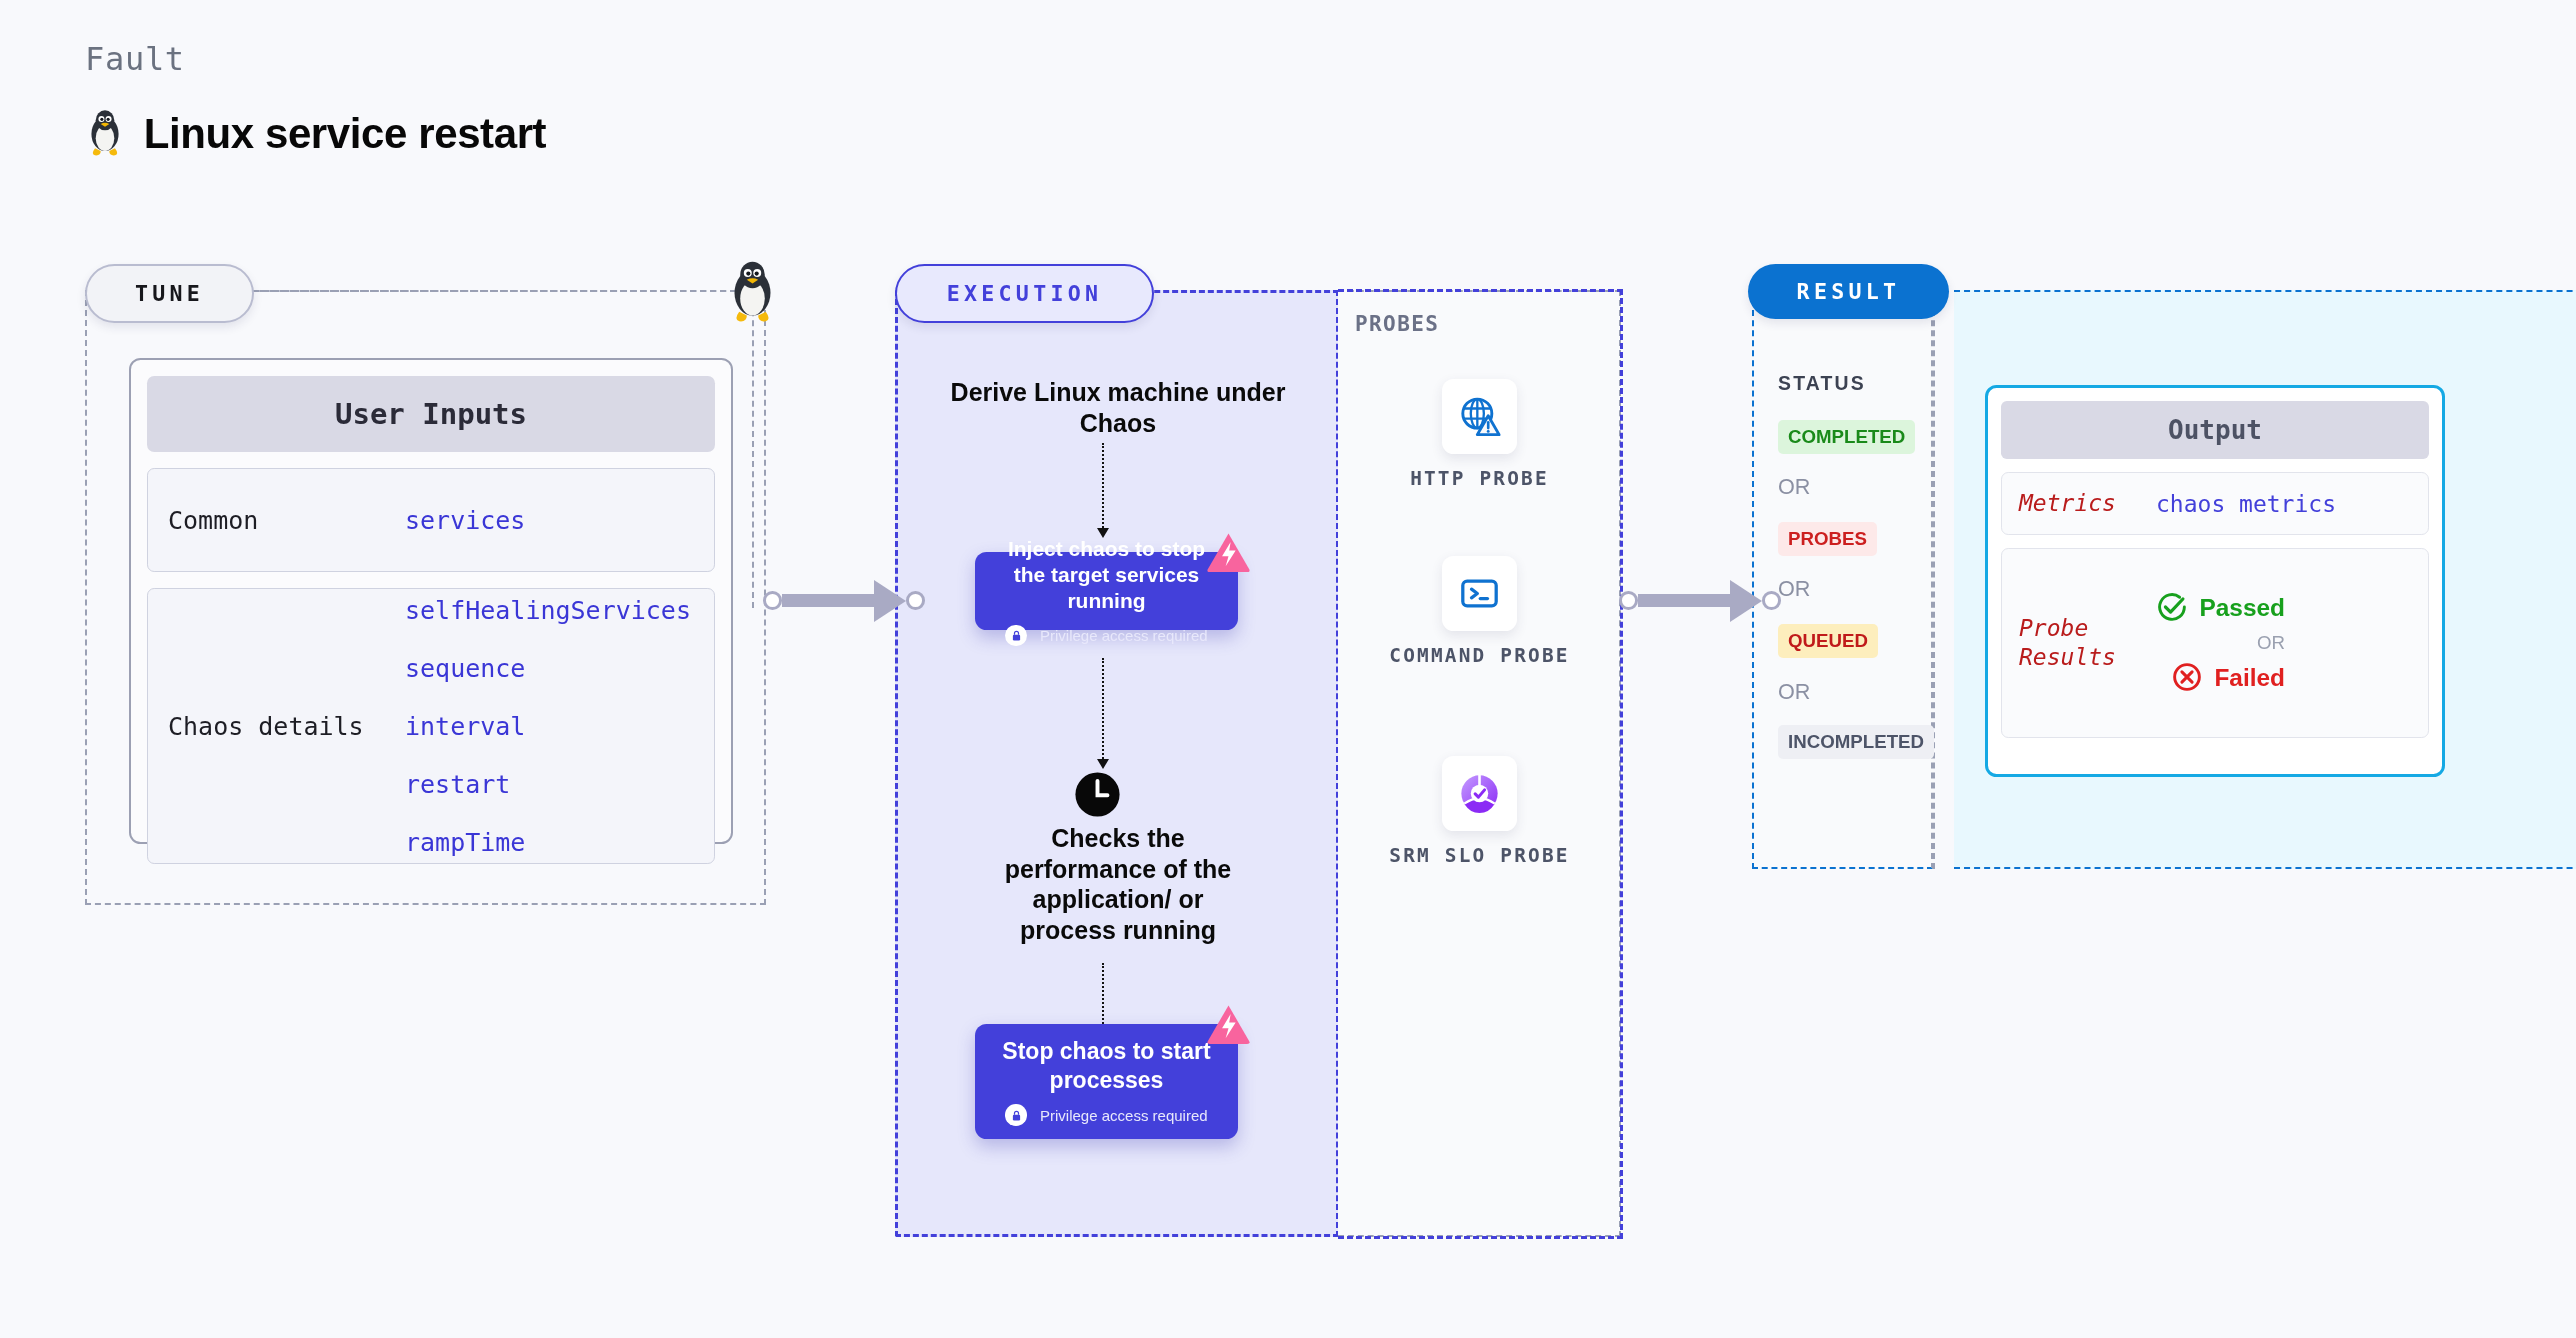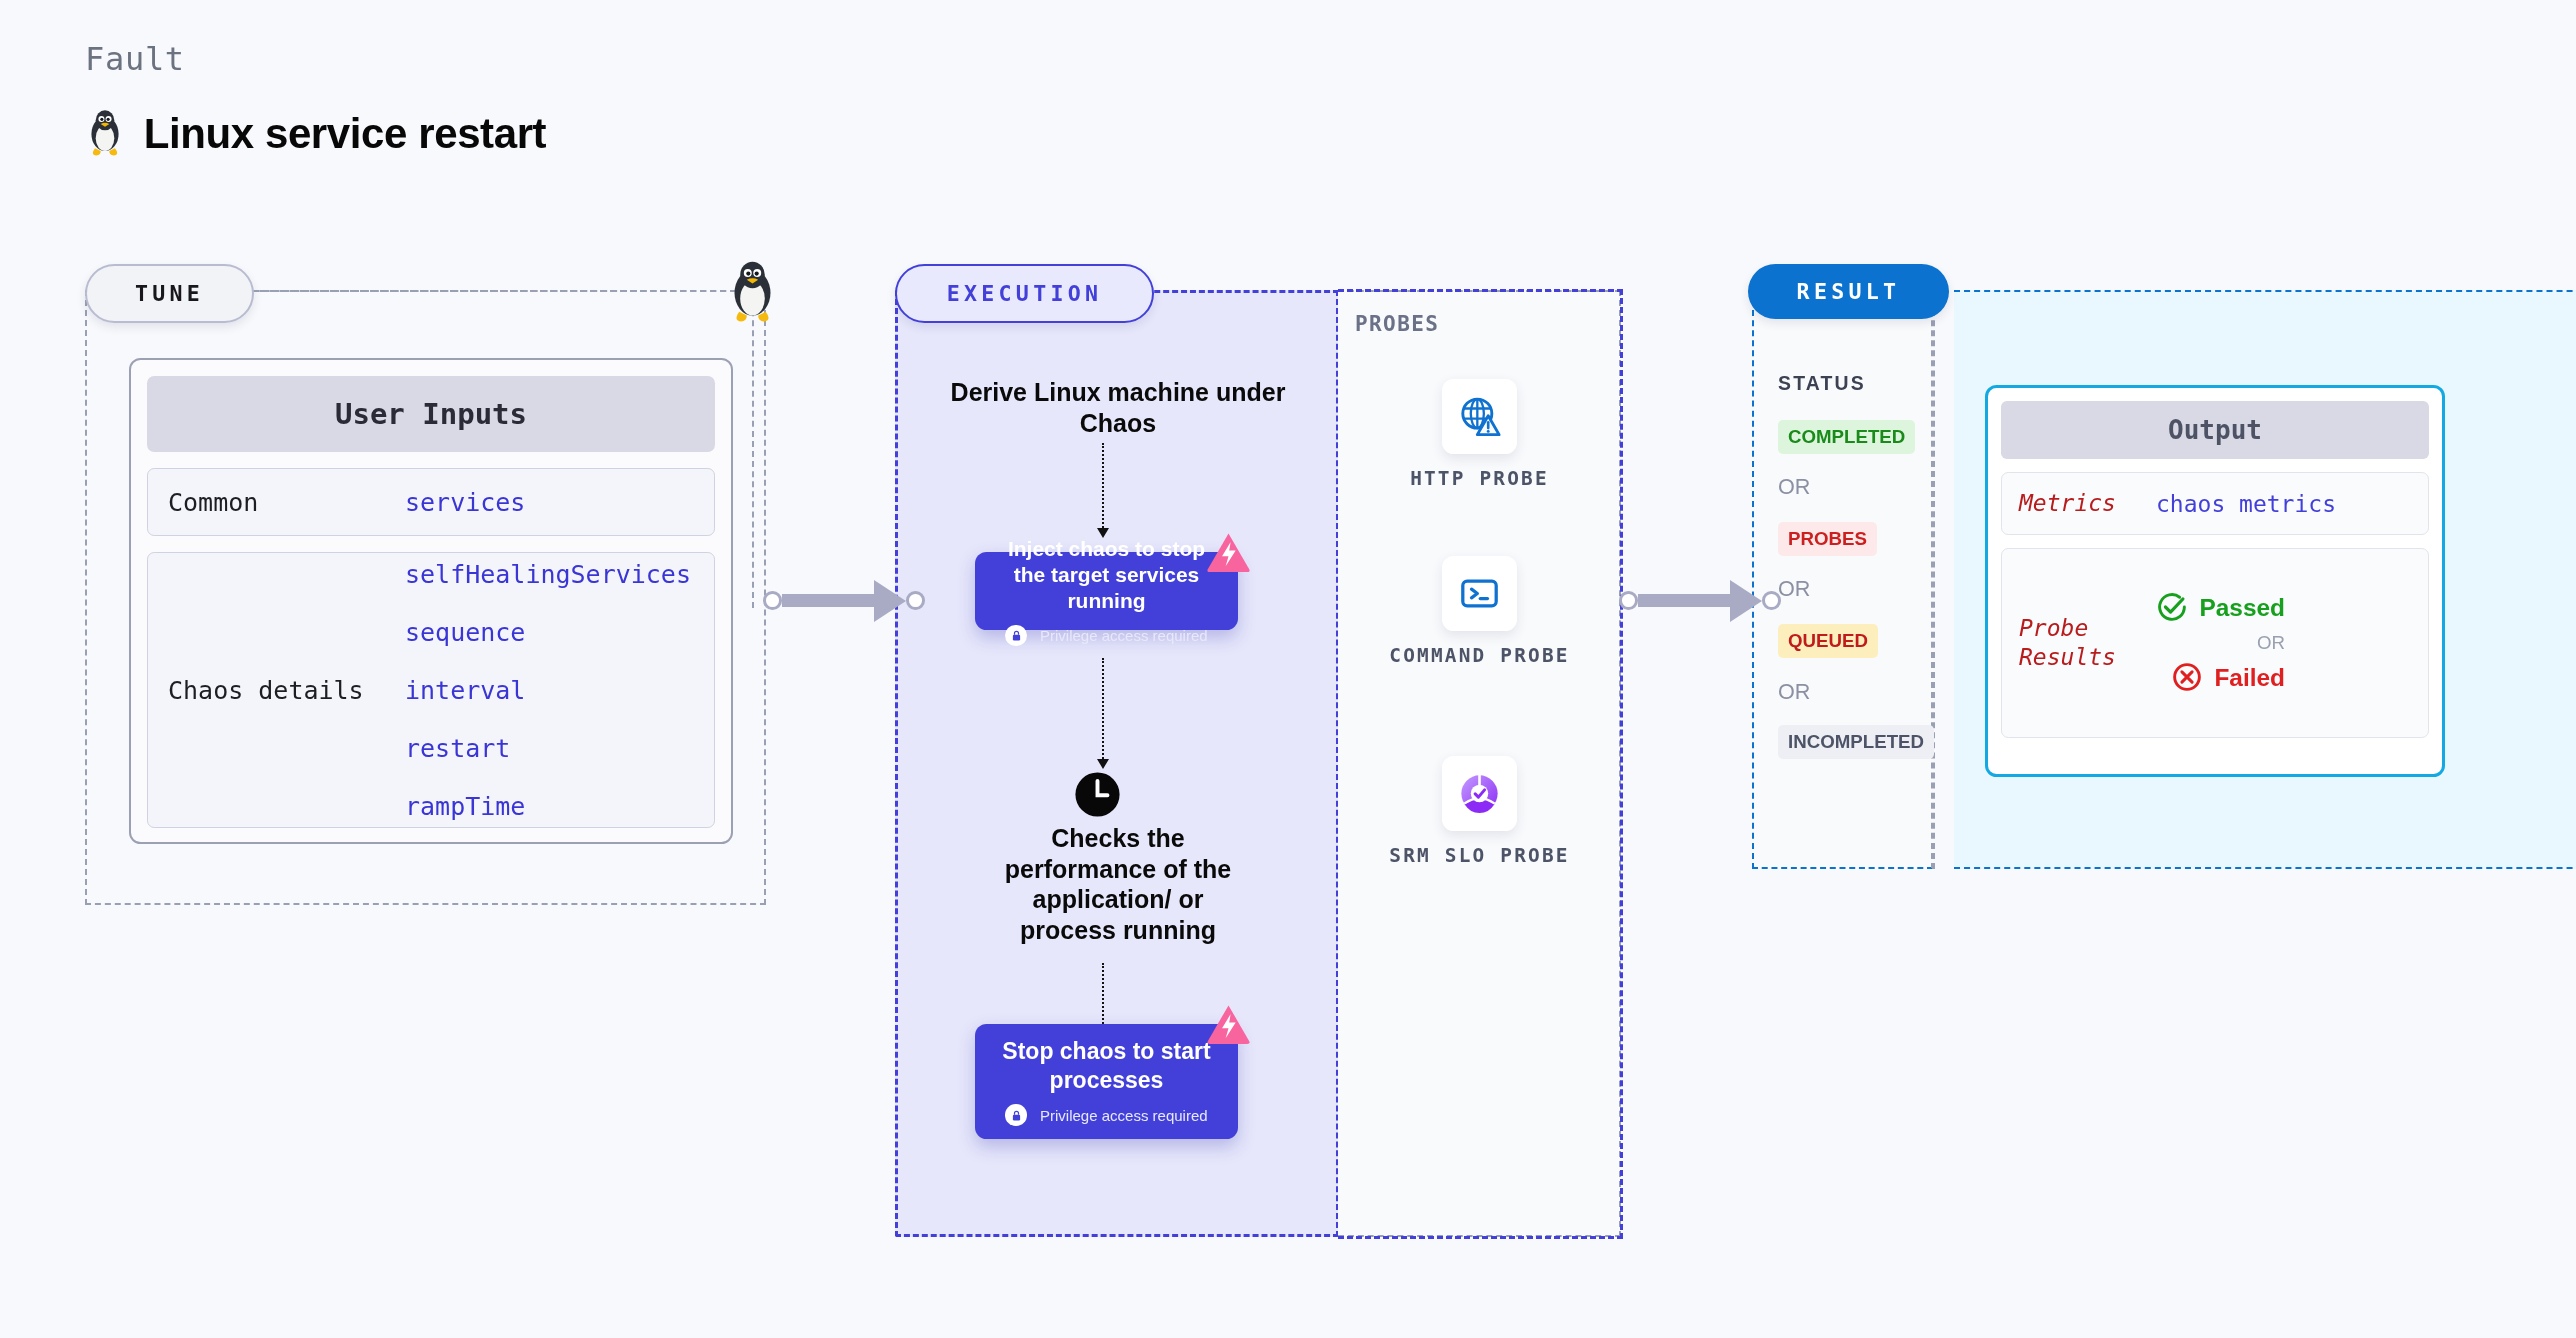--- a/index.html
+++ b/index.html
@@ -65,21 +65,21 @@
     display:flex;align-items:center;padding:18.7px 20px;box-sizing:border-box;
   }
   .ig-label{
     font-family:"DejaVu Sans Mono",monospace;font-size:25px;color:#1d1d24;
     width:237px;flex:none;
   }
   .ig-values{display:flex;flex-direction:column;gap:29px;}
   .ig-values span{
     font-family:"DejaVu Sans Mono",monospace;font-size:25px;color:#3a36d6;
   }
-  #group-common{height:68px;}
+  #group-common{height:104px;}
   #group-chaos{height:276px;}
 
   
   .flow-arrow{position:absolute;height:43px;display:flex;align-items:center;z-index:8;}
   .flow-arrow .shaft{height:13px;background:#a9aac4;}
   .flow-arrow .head{
     width:0;height:0;border-top:21.6px solid transparent;border-bottom:21.6px solid transparent;
     border-left:32px solid #a9aac4;margin-left:-0.7px;
   }
   .dot{

